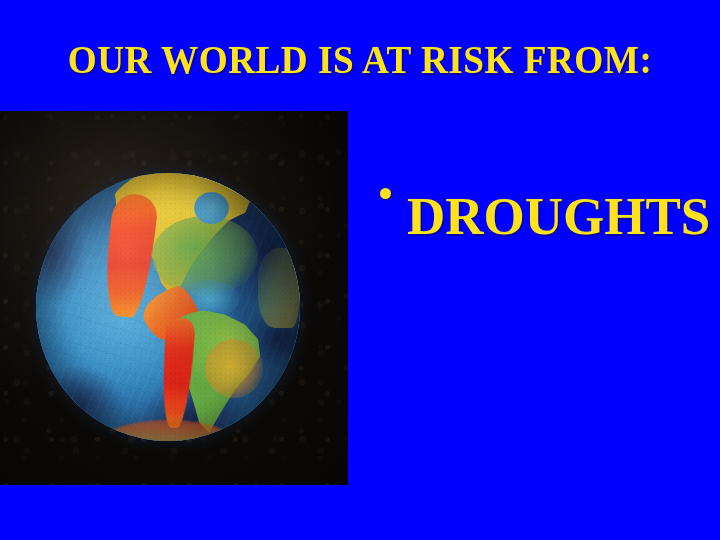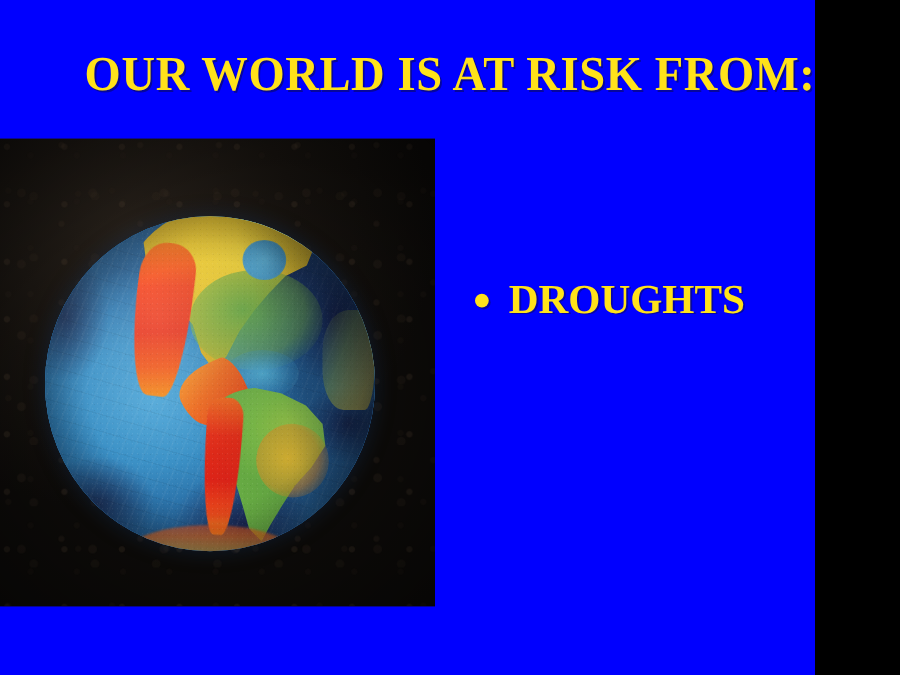--- a/index.html
+++ b/index.html
@@ -2,21 +2,21 @@
 <html><head>
 <meta charset="utf-8">
 <style>
   html, body {
     margin: 0;
     padding: 0;
     background: #000;
   }
   #slide {
     position: relative;
-    width: 652px;
+    width: 720px;
     height: 540px;
     overflow: hidden;
     font-family: "Liberation Serif", "DejaVu Serif", serif;
     text-decoration: underline;
   }
   .bg {
     position: absolute;
     inset: 0;
     background: #0000ff;
   }
@@ -237,27 +237,26 @@
       radial-gradient(circle, rgba(255,255,255,.55) 0 .6px, transparent .7px),
       radial-gradient(circle, rgba(0,0,0,.45) 0 .6px, transparent .7px);
     background-size: 4px 4px, 5px 5px;
     background-position: 0 0, 2px 3px;
   }
 
   
   #bullet-line {
     position: absolute;
     left: 380px;
-    top: 212px;
+    top: 188px;
     display: flex;
-    align-items: center;
     color: #ffe21a;
     font-family: "Liberation Serif", "DejaVu Serif", serif;
     font-weight: bold;
-    font-size: 33px;
+    font-size: 53px;
     line-height: 56px;
     white-space: nowrap;
     text-shadow: 1.5px 1.5px 0 rgba(10,10,80,.5);
   }
   #bullet-dot {
     width: 11px;
     height: 11px;
     border-radius: 50%;
     background: #ffe21a;
     margin-right: 16px;

